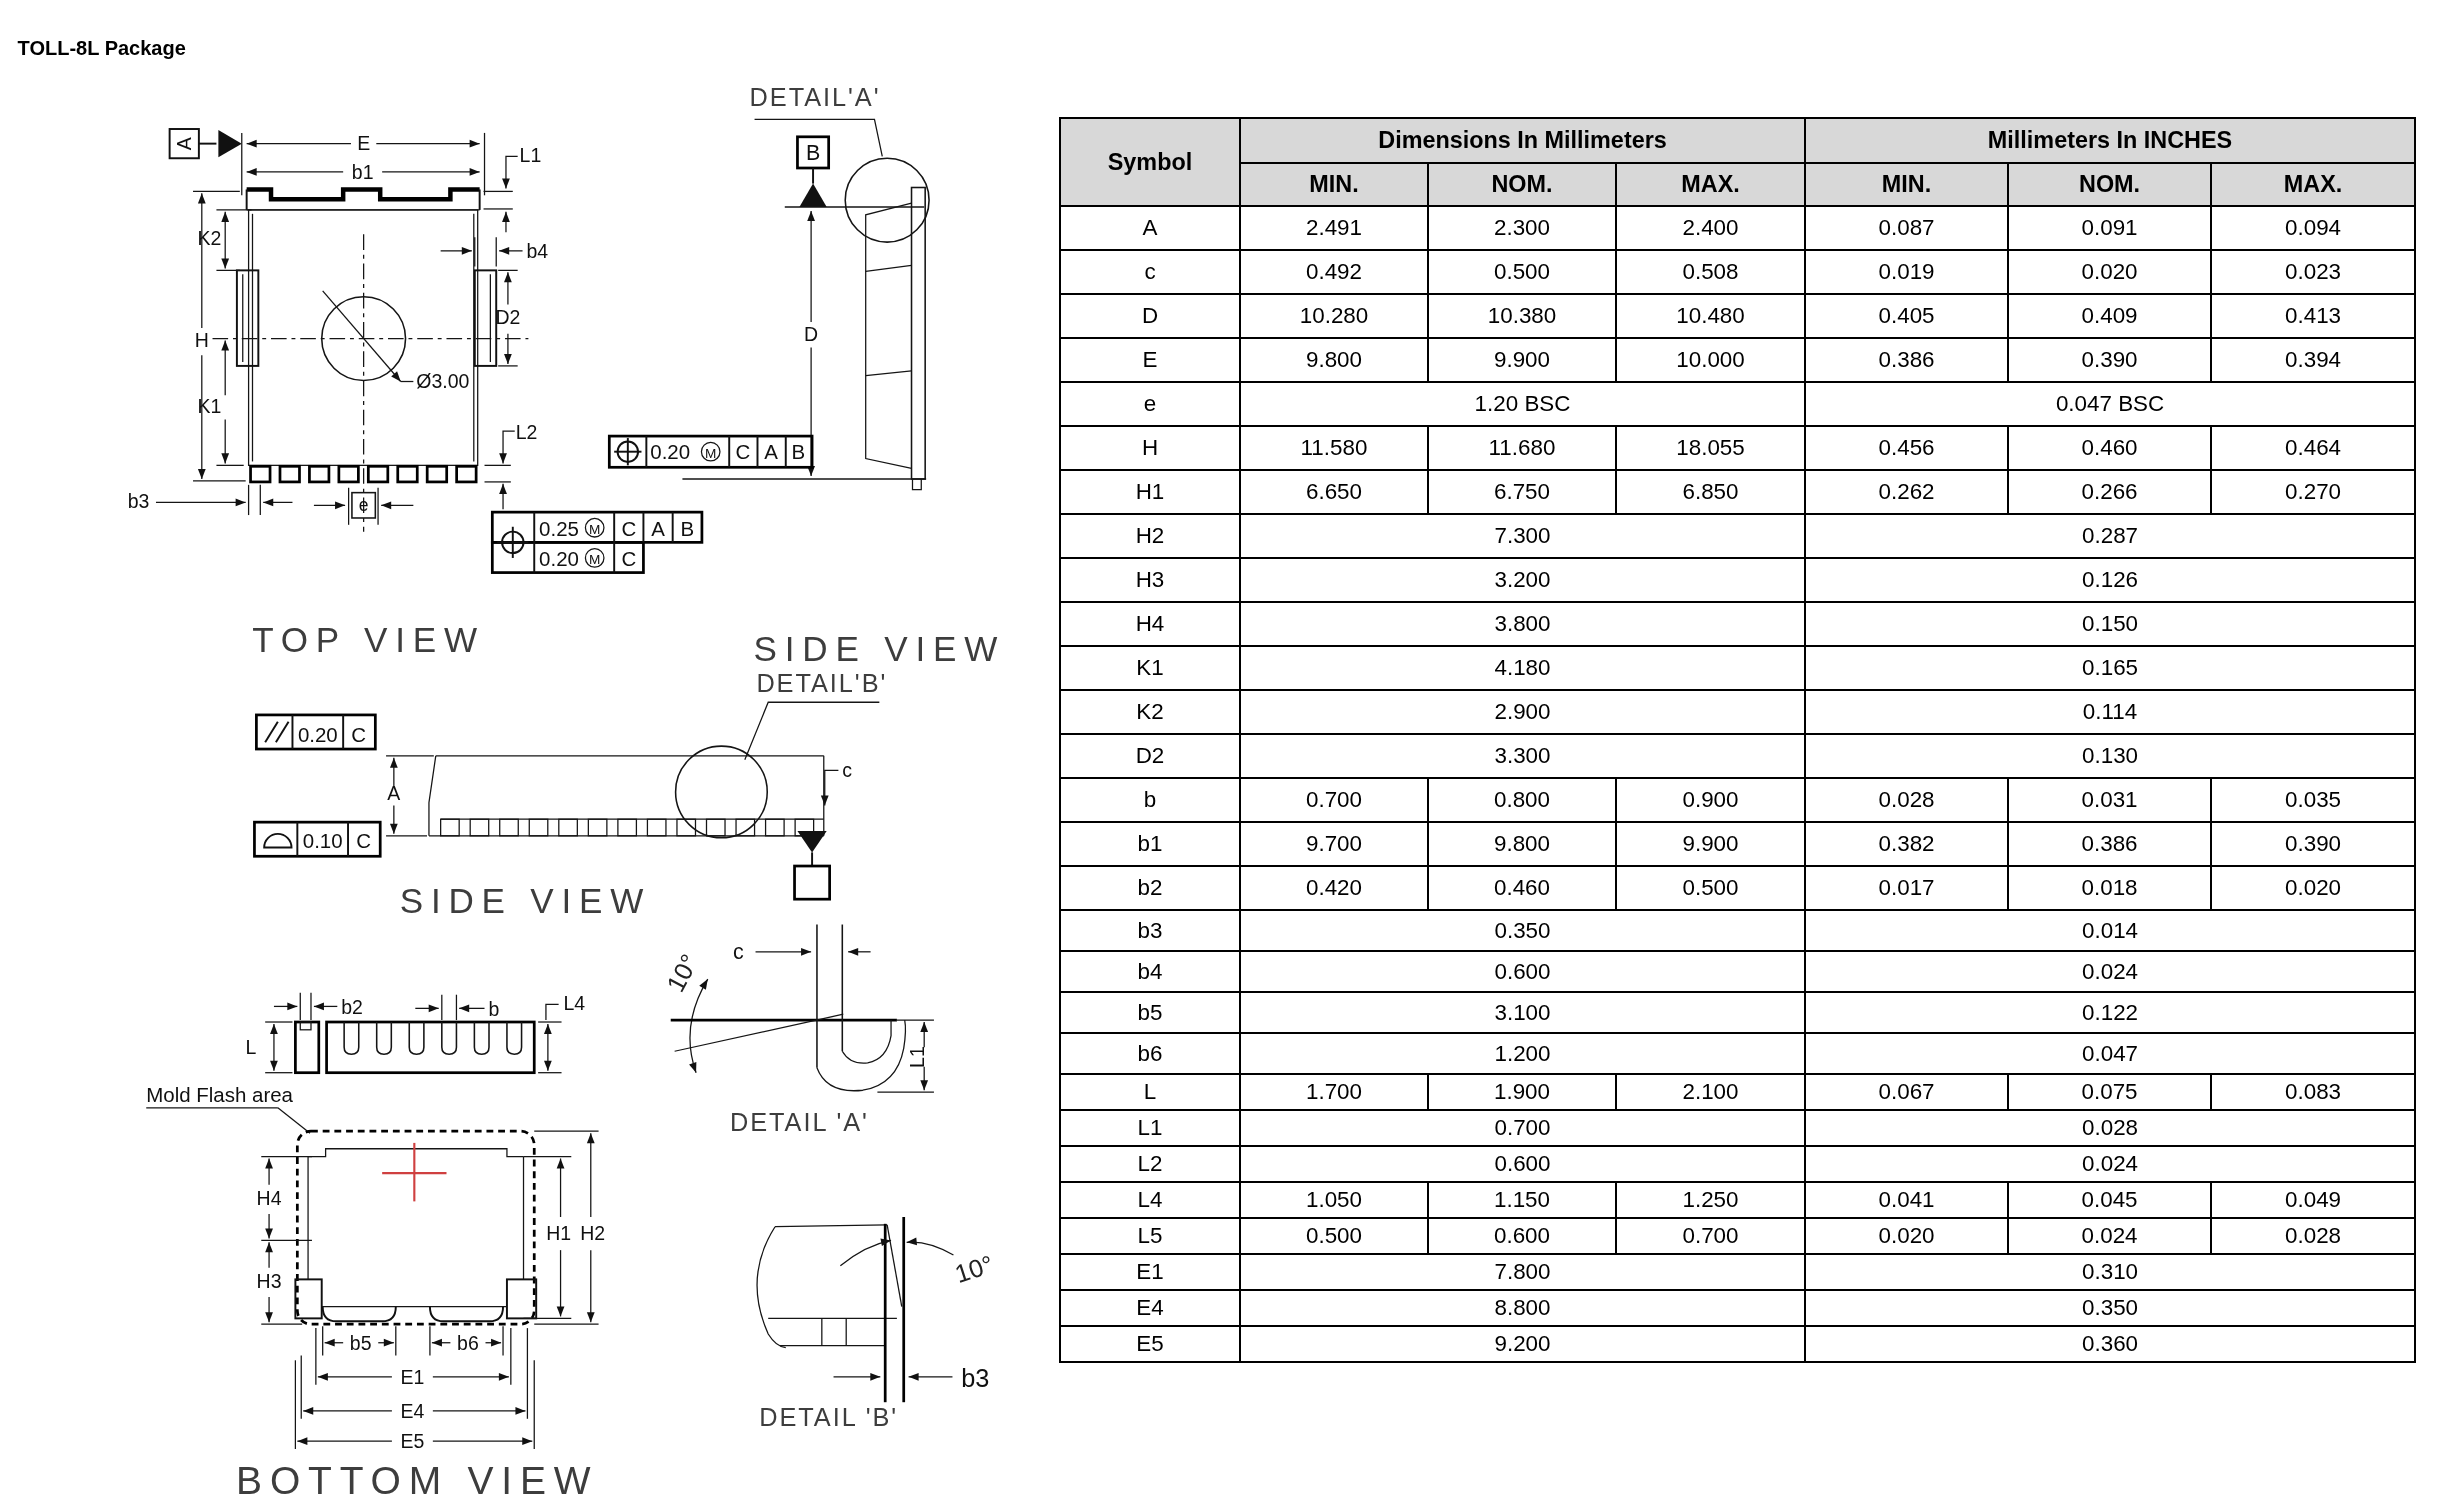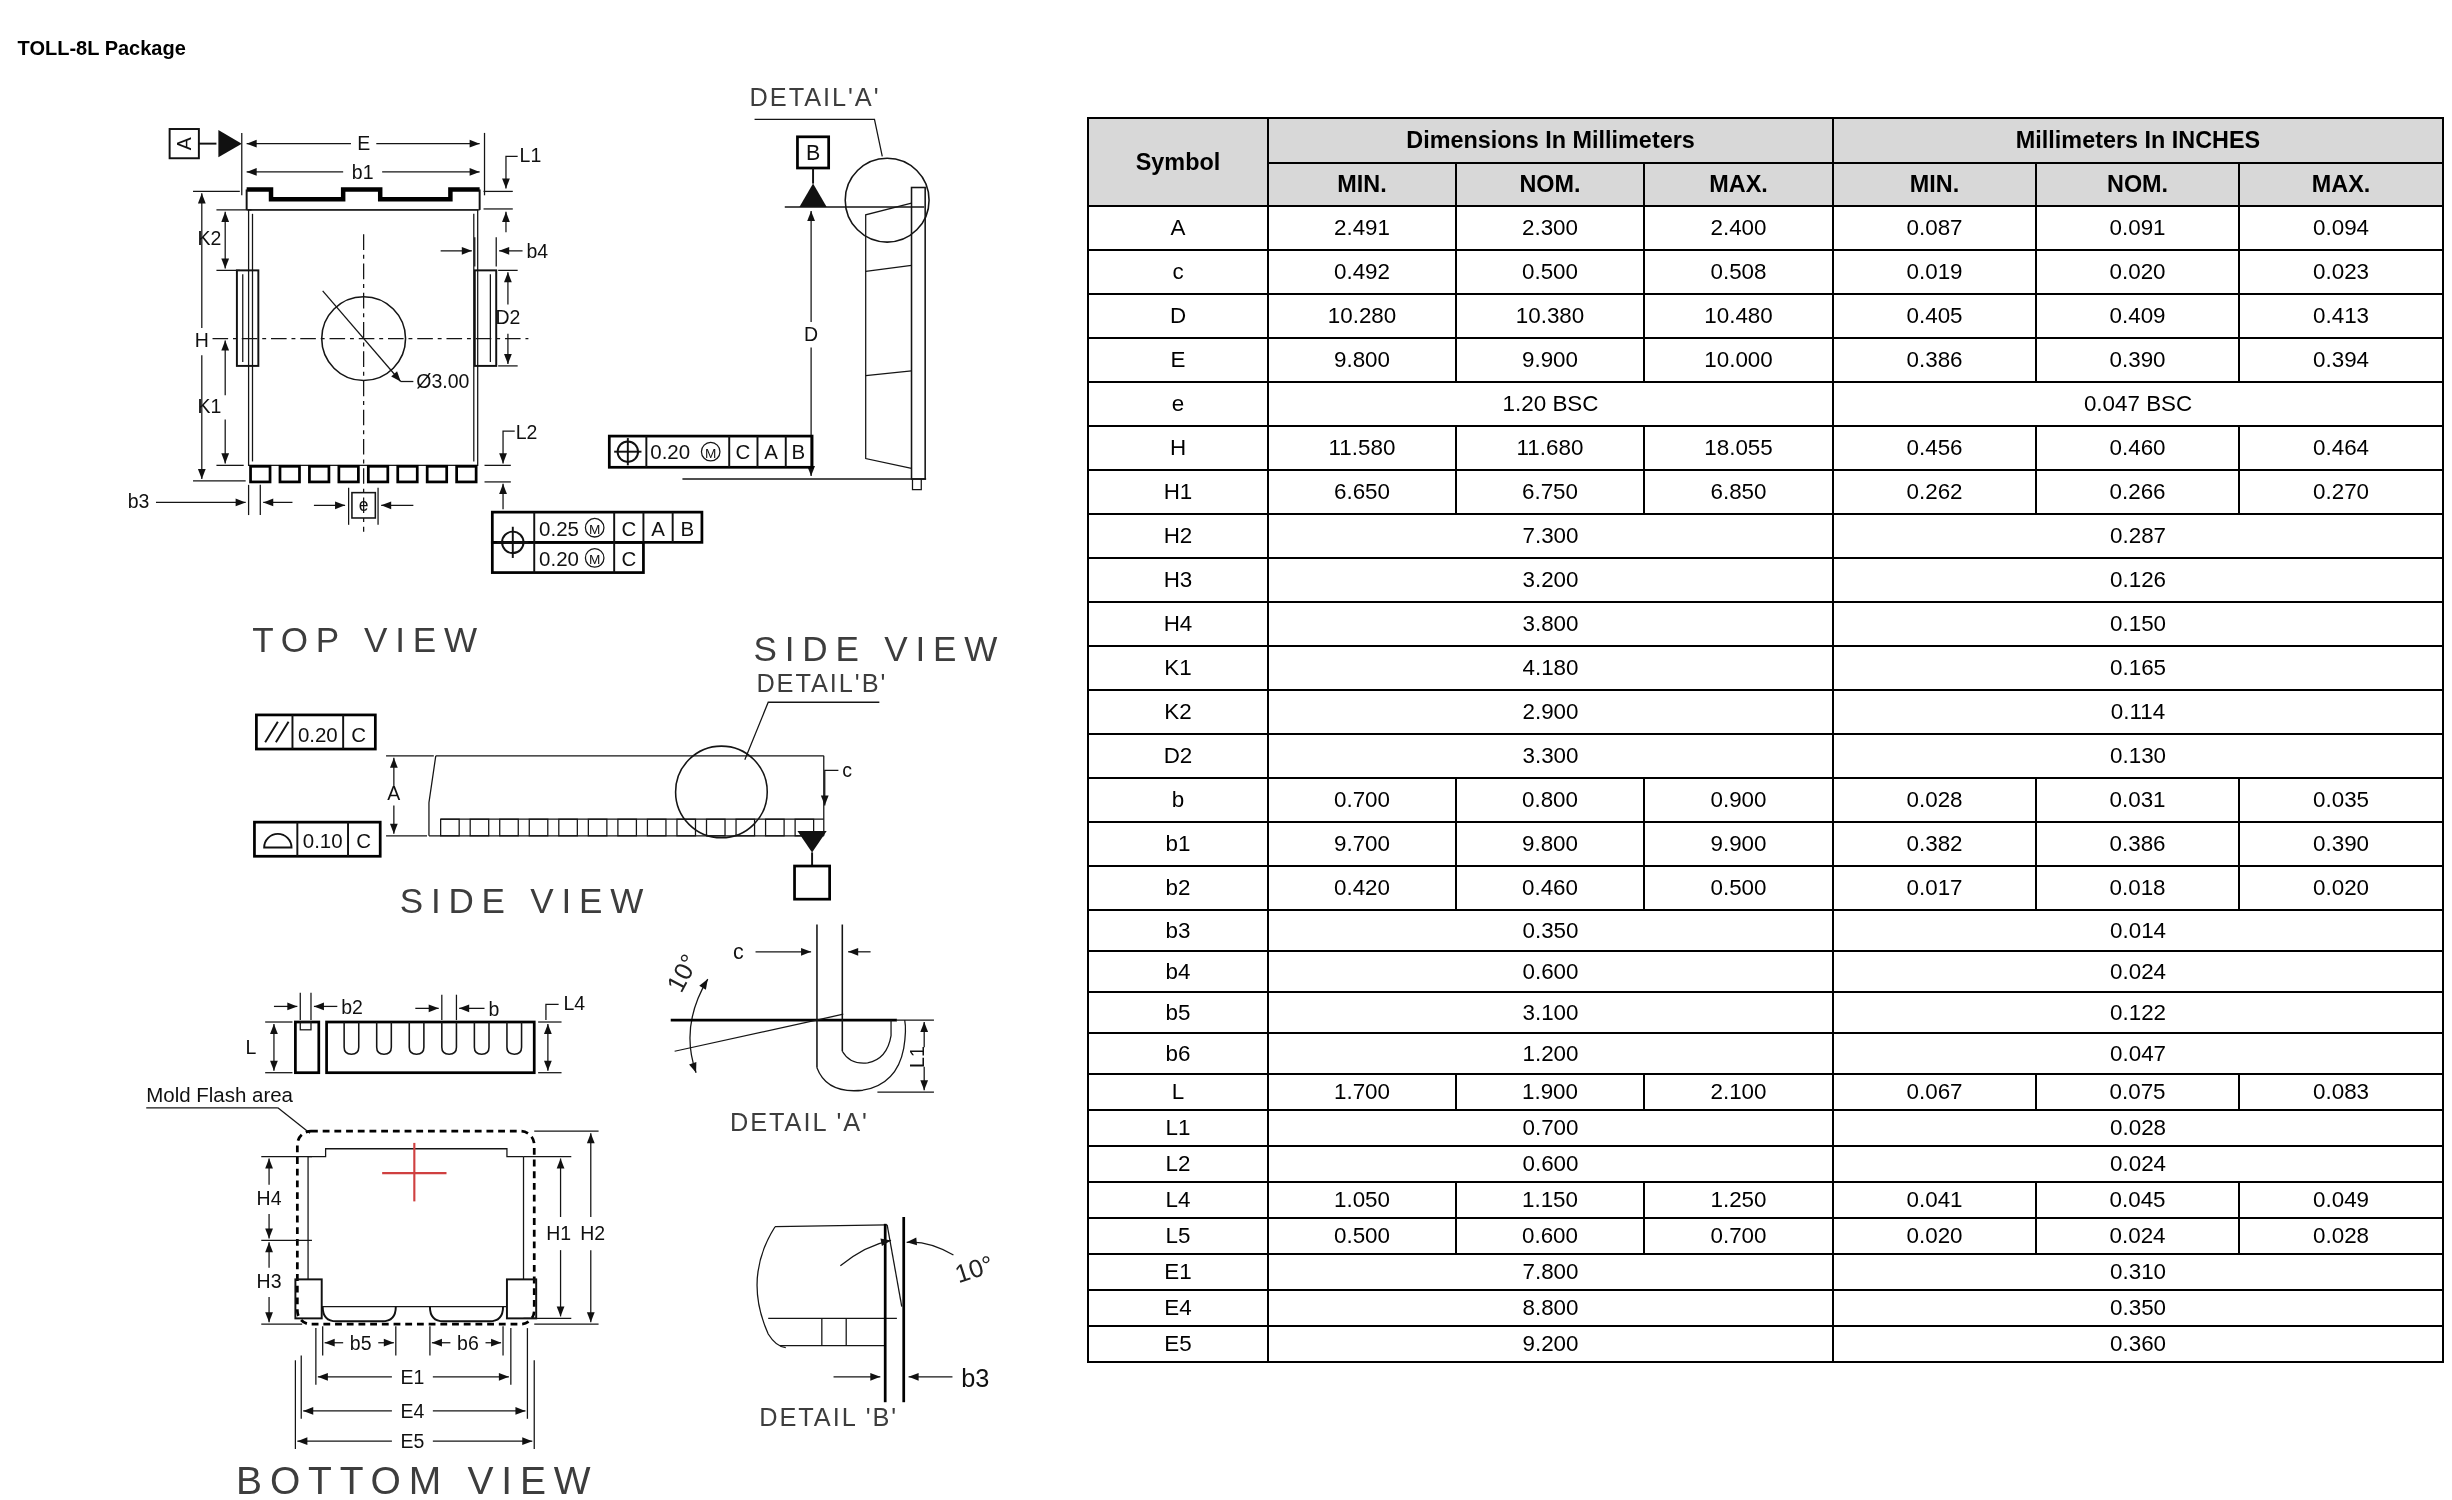--- a/index.html
+++ b/index.html
@@ -1,21 +1,21 @@
 <!DOCTYPE html>
 <html><head>
 <meta charset="utf-8">
 <style>
   html,body{margin:0;padding:0;background:#fff;}
   body{font-family:"Liberation Sans",sans-serif;}
   #stage{position:relative;width:2453px;height:1501px;background:#fff;overflow:hidden;}
   #page-title{position:absolute;left:17.6px;top:7.8px;font-size:20px;font-weight:bold;color:#000;margin-top:29px;}
   #drawing-svg{position:absolute;left:0;top:0;}
   
-  .t-wrap{position:absolute;left:1087px;top:117px;}
+  .t-wrap{position:absolute;left:1059px;top:117px;}
   table{border-collapse:collapse;table-layout:fixed;width:1356px;border:2.9px solid #000;}
   th,td{border:2px solid #000;text-align:center;padding:0;font-size:22.4px;color:#000;overflow:hidden;white-space:nowrap;}
   thead th{background:#d8d8d8;font-weight:bold;font-size:23.4px;}
   thead tr.hr1 th{height:43px;}
   thead tr.hr2 th{height:41px;margin-left:36px;}
   tr.h43 td{height:42px;}
   tr.h40 td{height:39px;}
   tr.h35 td{height:34px;}
   
   .s1{stroke:#151515;stroke-width:1.3;fill:none;}

